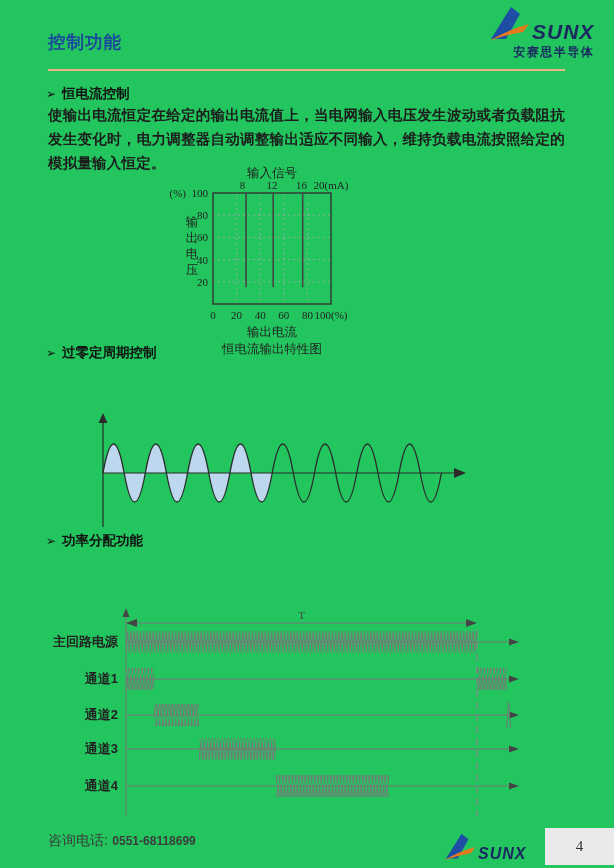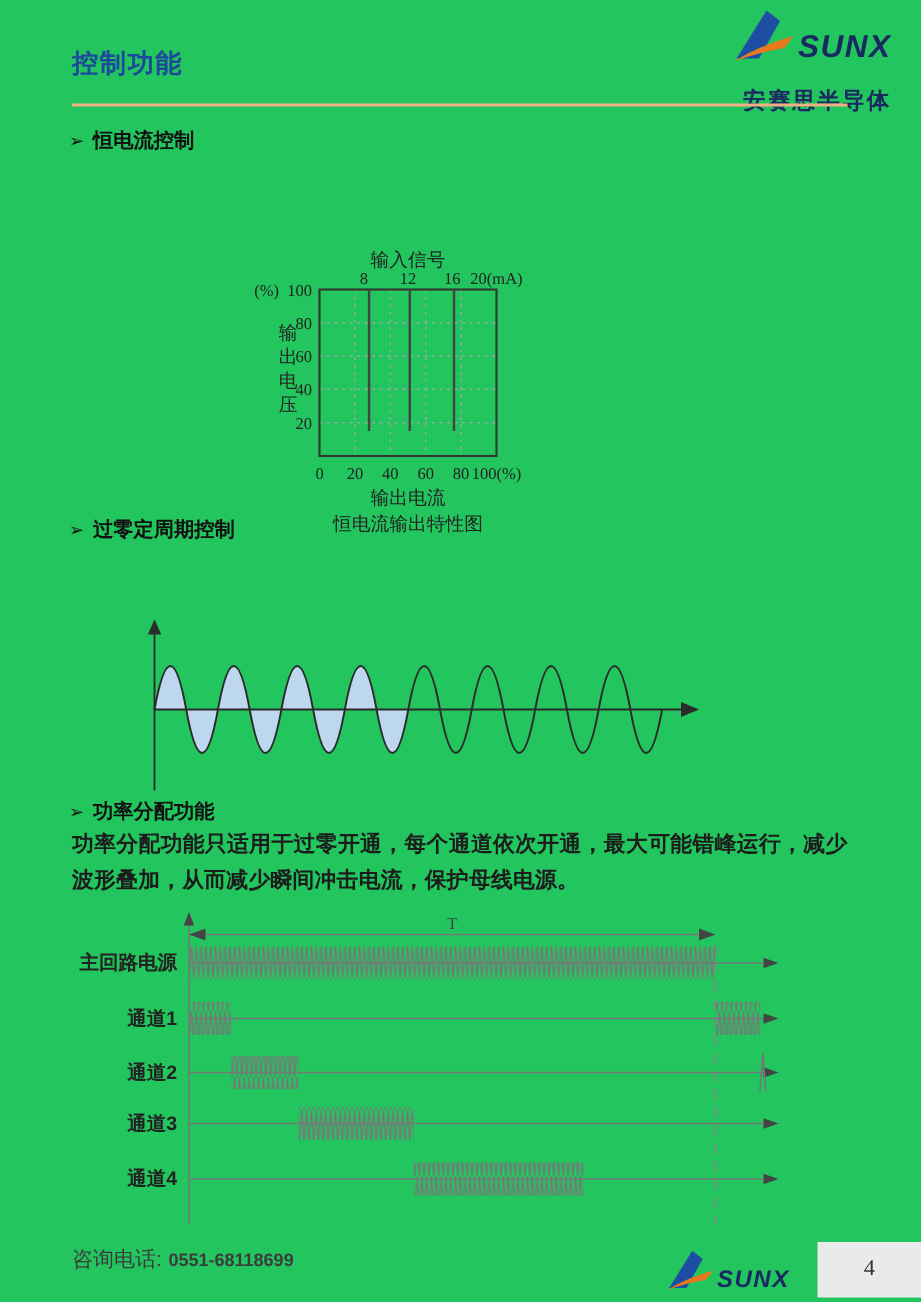--- a/index.html
+++ b/index.html
@@ -7,21 +7,21 @@
         font-family:"Liberation Sans","DejaVu Sans",sans-serif;}
   .abs{position:absolute;}
   
   .doc-title{left:48px;top:30px;font-size:17.5px;font-weight:700;color:#1B4A9B;letter-spacing:1px;}
   .accent-rule{left:48px;top:69px;width:517px;height:2px;background:#F2B182;}
   .logo{display:flex;flex-direction:column;align-items:flex-end;}
   .logo-head{left:487px;top:6px;}
   .logo-row{display:flex;align-items:flex-end;gap:1px;}
   .brand{font-weight:700;font-style:italic;color:#1A2960;letter-spacing:1px;}
   .logo-head .brand{font-size:21px;line-height:20px;}
-  .company{font-weight:700;color:#1A2960;font-size:15px;letter-spacing:1.5px;margin-top:16px;}
+  .company{font-weight:700;color:#1A2960;font-size:12px;letter-spacing:1.5px;margin-top:2px;}
   
   .sec-head{font-size:13.5px;font-weight:700;color:#111;}
   .sec-head .bullet{margin-right:6px;font-size:12px;}
   .body-text{width:517px;font-size:14.5px;line-height:24px;font-weight:600;color:#1c1c1c;
              text-align:justify;letter-spacing:.2px;}
   .s1h{left:46px;top:85px;} .s1b{left:48px;top:103px;}
   .s2h{left:46px;top:344px;} .s2b{left:48px;top:363px;}
   .s3h{left:46px;top:532px;} .s3b{left:48px;top:551px;}
   
   svg text{font-family:"Liberation Serif","DejaVu Serif",serif;fill:#222;}
@@ -70,20 +70,21 @@
       <span class="brand">SUNX</span>
     </div>
     <div class="company">安赛思半导体</div>
   </div>
 
   <div class="abs accent-rule"></div>
 
   <div class="abs sec-head s1h">
     <span class="bullet">➢</span><span>恒电流控制</span>
   </div>
+  <div class="abs body-text s1b">使输出电流恒定在给定的输出电流值上，当电网输入电压发生波动或者负载阻抗发生变化时，电力调整器自动调整输出适应不同输入，维持负载电流按照给定的模拟量输入恒定。</div>
 
   <svg class="abs" style="left:160px;top:164px" width="260" height="196" id="fig1">
       <line x1="76.6" y1="29" x2="76.6" y2="140" class="grid"></line>
       <line x1="53" y1="117.8" x2="171" y2="117.8" class="grid"></line>
       <line x1="100.2" y1="29" x2="100.2" y2="140" class="grid"></line>
       <line x1="53" y1="95.6" x2="171" y2="95.6" class="grid"></line>
       <line x1="123.8" y1="29" x2="123.8" y2="140" class="grid"></line>
       <line x1="53" y1="73.4" x2="171" y2="73.4" class="grid"></line>
       <line x1="147.4" y1="29" x2="147.4" y2="140" class="grid"></line>
       <line x1="53" y1="51.19999999999999" x2="171" y2="51.19999999999999" class="grid"></line>
@@ -132,21 +133,20 @@
       <path d="M18 61 q 10.575 -58 21.15 0 q 10.575 58 21.15 0 q 10.575 -58 21.15 0 q 10.575 58 21.15 0 q 10.575 -58 21.15 0 q 10.575 58 21.15 0 q 10.575 -58 21.15 0 q 10.575 58 21.15 0 q 10.575 -58 21.15 0 q 10.575 58 21.15 0 q 10.575 -58 21.15 0 q 10.575 58 21.15 0 q 10.575 -58 21.15 0 q 10.575 58 21.15 0 q 10.575 -58 21.15 0 q 10.575 58 21.15 0" class="sine-stroke"></path>
       <line x1="18" y1="10" x2="18" y2="115" class="axis"></line>
       <path d="M18 1 l -4.5 10 h 9 z" fill="#2b2b2b"></path>
       <line x1="18" y1="61" x2="370" y2="61" class="axis"></line>
       <path d="M381 61 l -12 -5 v 10 z" fill="#2b2b2b"></path>
     </svg>
 
   <div class="abs sec-head s3h">
     <span class="bullet">➢</span><span>功率分配功能</span>
   </div>
-  <div class="abs body-text s3b">功率分配功能只适用于过零开通，每个通道依次开通，最大可能错峰运行，减少波形叠加，从而减少瞬间冲击电流，保护母线电源。</div>
 
   <svg class="abs" style="left:30px;top:608px" width="566" height="216" id="fig3">
       <defs>
         <pattern id="zz" width="3.2" height="22" patternUnits="userSpaceOnUse">
           <path d="M0 22 L1.6 0 L3.2 22" stroke="#777" stroke-width="0.9" fill="none"></path>
         </pattern>
       </defs>
       <line x1="99" y1="15" x2="444" y2="15" class="tline"></line>
       <path d="M96 15 l 11 -4 v 8 z" class="arr"></path>
       <path d="M447 15 l -11 -4 v 8 z" class="arr"></path>

